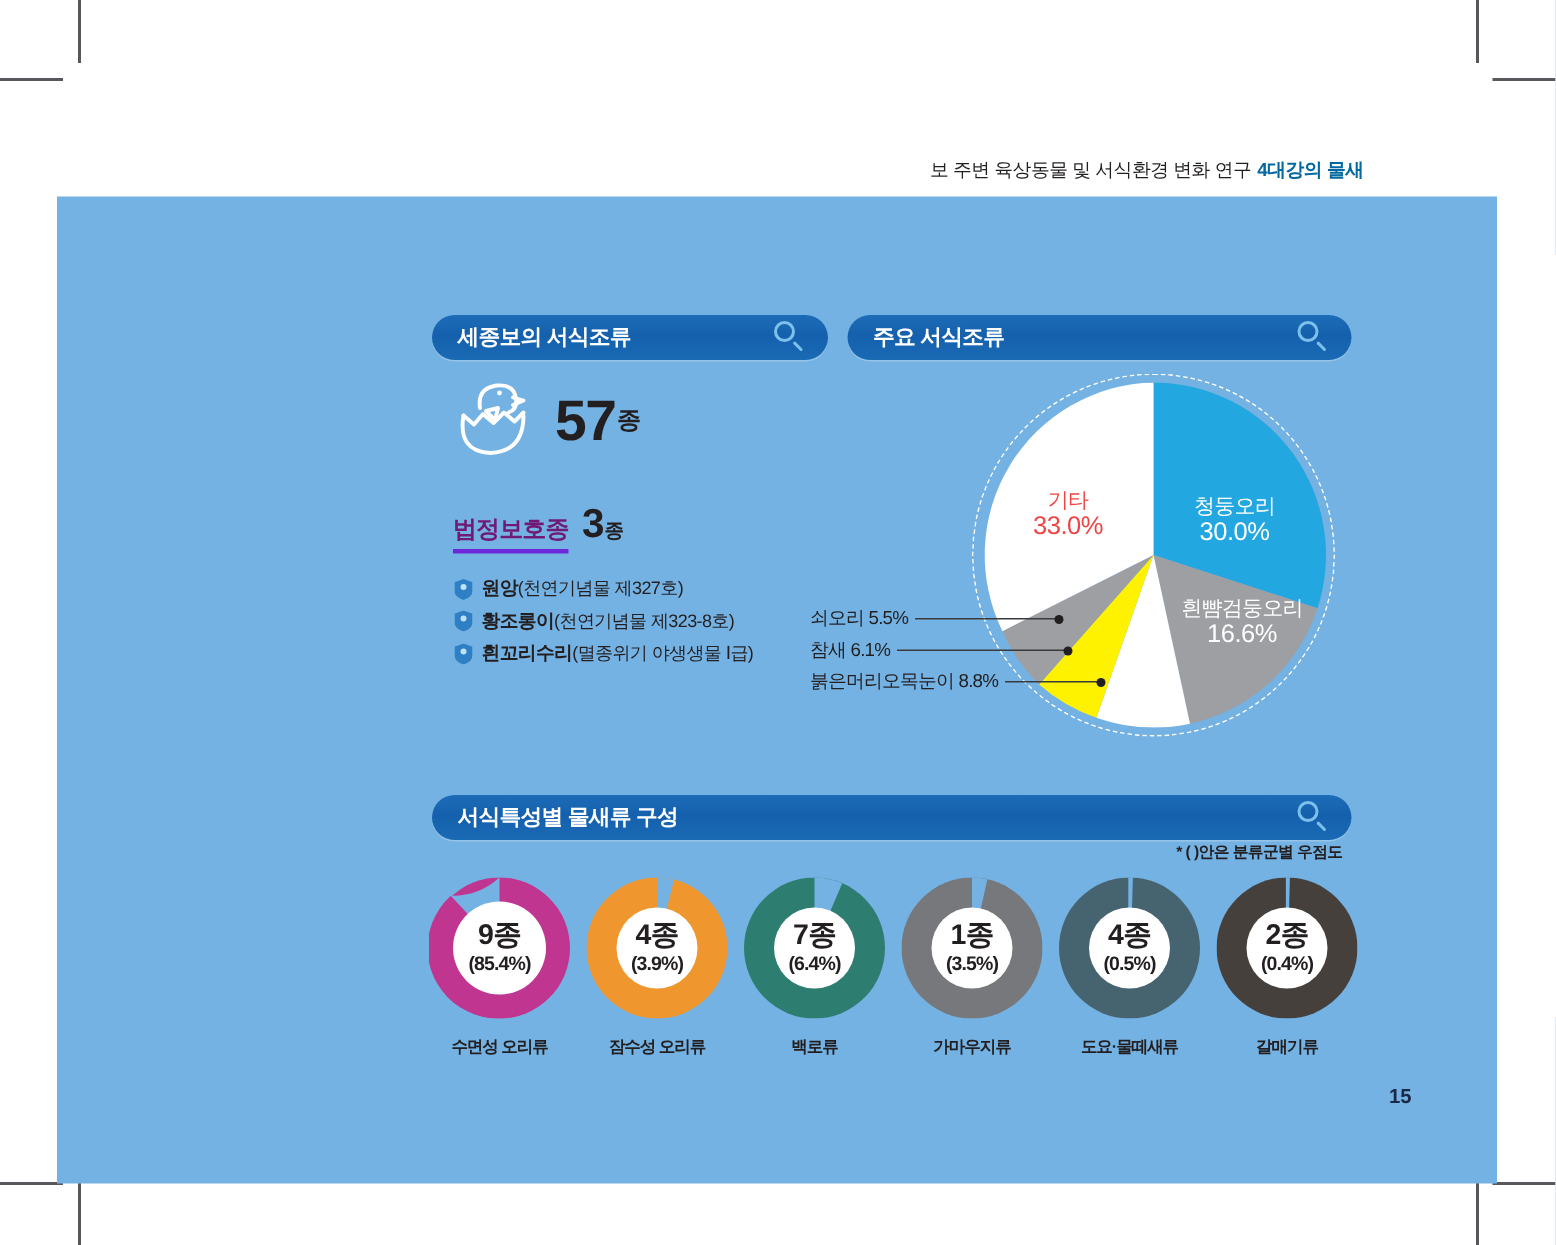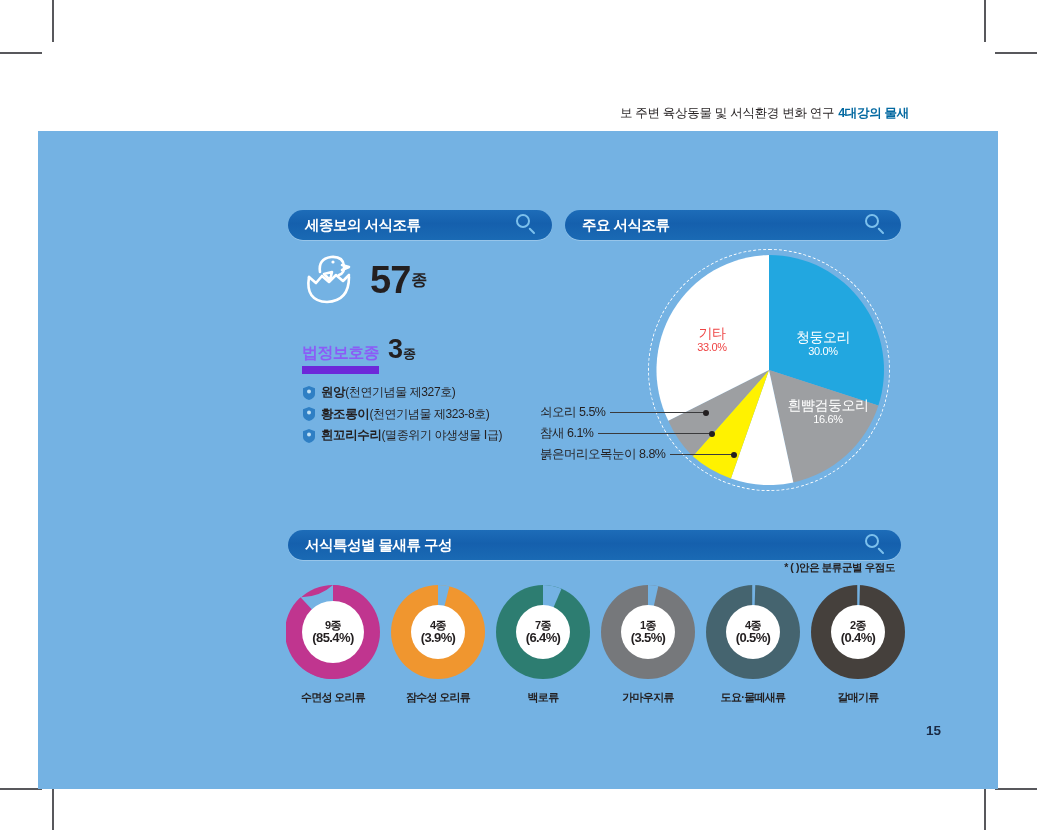--- a/index.html
+++ b/index.html
@@ -118,23 +118,23 @@
   .protected {
     position: absolute;
     left: 302px;
     top: 334px;
     display: flex;
     align-items: baseline;
   }
   .protected .plabel {
     font-size: 16px;
     font-weight: bold;
-    color: #8b5cf6;
+    color: #701a75;
     letter-spacing: -0.6px;
-    border-bottom: 8px solid #6d28d9;
+    border-bottom: 3px solid #6d28d9;
     padding-bottom: 2px;
   }
   .protected .pnum {
     font-size: 27px;
     font-weight: bold;
     color: #231f20;
     margin-left: 9px;
     letter-spacing: -1px;
   }
   .protected .punit {
@@ -195,21 +195,21 @@
   }
   .pie-svg { position: absolute; left: 6px; top: 6px; }
 
   .pie-label {
     position: absolute;
     text-align: center;
     line-height: 1.15;
     white-space: nowrap;
   }
   .pie-label .pl-name { font-size: 14px; letter-spacing: -0.5px; }
-  .pie-label .pl-val  { font-size: 11px; letter-spacing: -0.3px; }
+  .pie-label .pl-val  { font-size: 17px; letter-spacing: -0.3px; }
   .pl-dark  { color: #ef4444; }
   .pl-light { color: #ffffff; }
 
   
   .callout {
     position: absolute;
     display: flex;
     align-items: center;
     white-space: nowrap;
   }
@@ -265,21 +265,21 @@
   .donut svg { display: block; }
   .donut-center {
     position: absolute;
     left: 50%; top: 50%;
     transform: translate(-50%, -50%);
     text-align: center;
     line-height: 1.1;
     white-space: nowrap;
   }
   .dc-num {
-    font-size: 11px;
+    font-size: 19px;
     font-weight: bold;
     color: #231f20;
     letter-spacing: -0.5px;
   }
   .dc-pct {
     font-size: 13px;
     font-weight: bold;
     color: #231f20;
     letter-spacing: -0.6px;
   }

